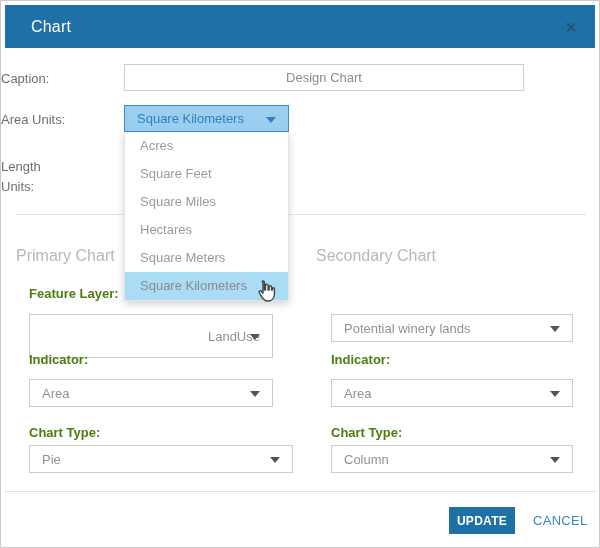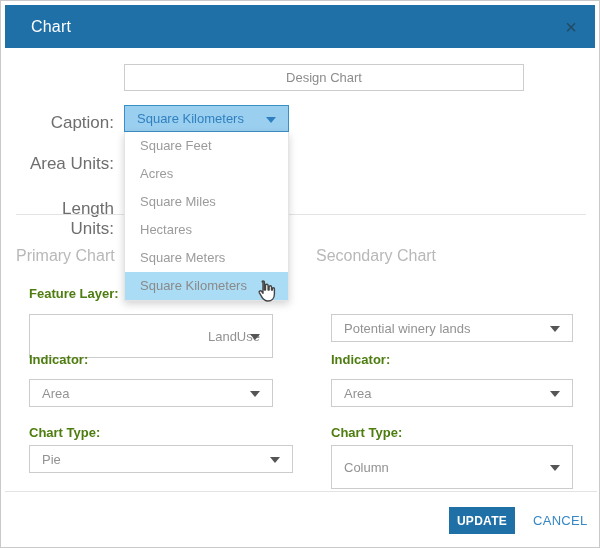--- a/index.html
+++ b/index.html
@@ -12,21 +12,21 @@
   .titlebar{
     position:absolute;left:4px;top:4px;right:4px;height:43px;
     background:#2070a8;color:#fff;display:flex;align-items:center;
   }
   .titlebar .title{margin-left:26px;font-size:16px;letter-spacing:.2px;}
   .close-x{
     position:absolute;right:14px;top:0;height:43px;display:flex;align-items:center;
     font-size:20px;color:#234a63;cursor:pointer;padding:0 4px;line-height:1;
   }
   
-  .flabel{position:absolute;left:0;width:113px;text-align:right;font-size:17px;color:#6e6e6e;margin-top:42px;}
+  .flabel{position:absolute;left:0;width:113px;text-align:left;font-size:13px;color:#6e6e6e;}
   .boldlabel{position:absolute;font-size:13px;font-weight:bold;color:#4d7c0f;}
   .heading{position:absolute;font-size:16px;color:#b8b8b8;}
   
   .textinput{
     position:absolute;border:1px solid #ccc;background:#fff;color:#8c8c8c;
     font-size:13px;padding:0 12px;outline:none;
   }
   .selectbox{
     position:absolute;border:1px solid #ccc;background:#fff;color:#929292;
     font-size:13px;display:flex;align-items:center;padding:0 12px;cursor:pointer;
@@ -116,28 +116,28 @@
     <span class="caret"></span>
   </div>
 
   <div class="boldlabel" style="left:330px;top:351px;">Indicator:</div>
   <div class="selectbox" style="left:330px;top:378px;width:242px;height:28px;">
     <span>Area</span>
     <span class="caret"></span>
   </div>
 
   <div class="boldlabel" style="left:330px;top:424px;">Chart Type:</div>
-  <div class="selectbox" style="left:330px;top:444px;width:242px;height:44px;">
+  <div class="selectbox" style="left:330px;top:444px;width:242px;height:28px;">
     <span>Column</span>
     <span class="caret"></span>
   </div>
 
   <ul class="droplist">
+    <li>Acres</li>
     <li>Square Feet</li>
-    <li>Acres</li>
     <li>Square Miles</li>
     <li>Hectares</li>
     <li>Square Meters</li>
     <li class="hl">Square Kilometers</li>
   </ul>
 
   <svg class="cursor-hand" style="left:252px;top:278px;" viewBox="0 0 24 24">
     <path d="M10 2c.8 0 1.5.7 1.5 1.5V11h1V6.5c0-.7.6-1.3 1.3-1.3s1.3.6 1.3 1.3V11h1V8c0-.6.5-1.2 1.2-1.2.6 0 1.2.5 1.2 1.2v3h.9V9.8c0-.6.5-1 1-1 .6 0 1 .5 1 1V15c0 4-2.5 7-6.5 7-3 0-4.6-1.4-6-3.8l-2.6-4.6c-.3-.6-.1-1.3.5-1.6.5-.3 1.4-.2 1.9.5l1.3 1.8V3.5C8.5 2.7 9.2 2 10 2z" fill="#fff" stroke="#444" stroke-width="1.4" stroke-linejoin="round"></path>
   </svg>
 

